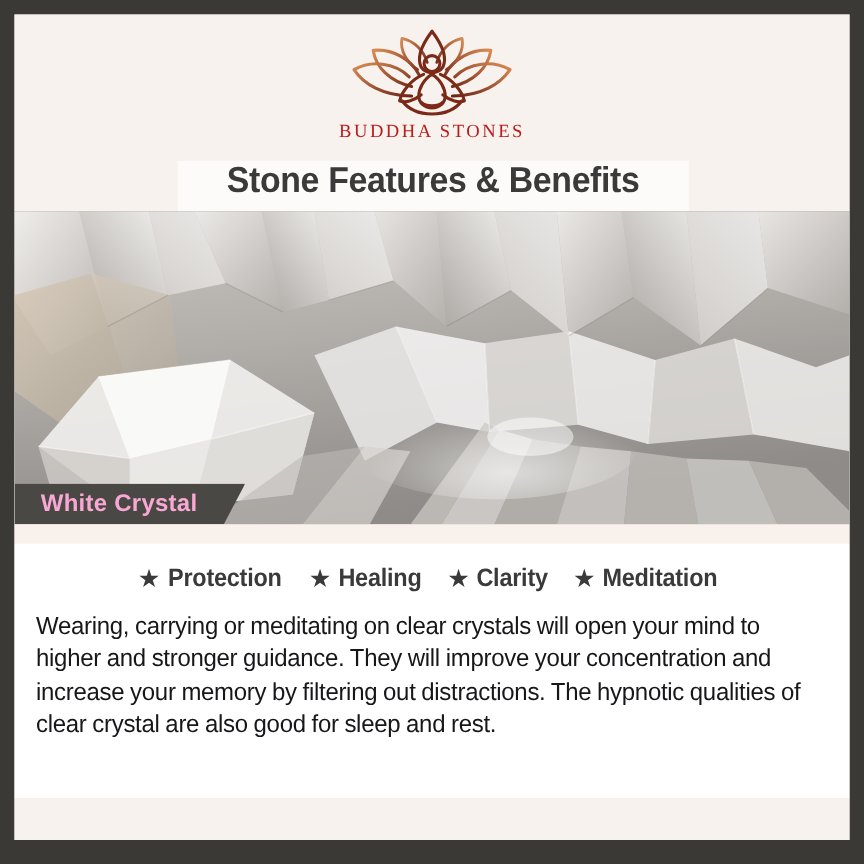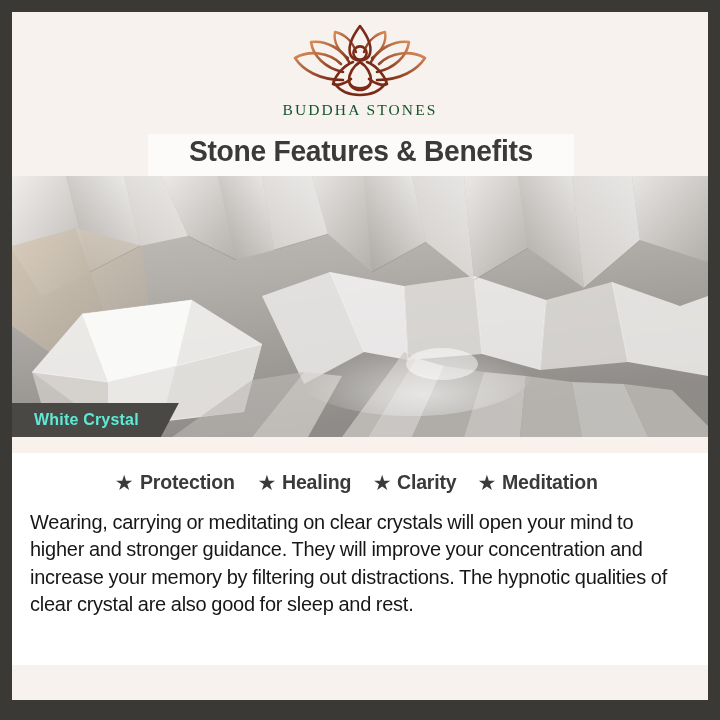--- a/index.html
+++ b/index.html
@@ -54,21 +54,21 @@
     margin: 0 auto;
     width: 150px;
     height: 76px;
   }
   .logo-word {
     display: block;
     margin-top: 3px;
     font-family: "Liberation Serif", serif;
     font-size: 15.5px;
     letter-spacing: 2.1px;
-    color: #14532d;
+    color: #b91c1c;
     font-weight: 400;
   }
 
   
   .title-banner {
     position: absolute;
     left: 136px;
     top: 5px;
     width: 426px;
     height: 47px;
@@ -112,24 +112,24 @@
     left: 0;
     bottom: 0;
     height: 34px;
     padding: 0 40px 0 22px;
     background: #4a4845;
     display: flex;
     align-items: center;
     clip-path: polygon(0 0, 100% 0, calc(100% - 18px) 100%, 0 100%);
   }
   .caption-text {
-    color: #5eead4;
+    color: #f9a8d4;
     font-family: "Liberation Sans", sans-serif;
     font-weight: 700;
-    font-size: 16px;
+    font-size: 20px;
     letter-spacing: 0.2px;
     white-space: nowrap;
   }
 
   
   .cream-strip {
     position: absolute;
     left: 0;
     top: 425px;
     width: 696px;

